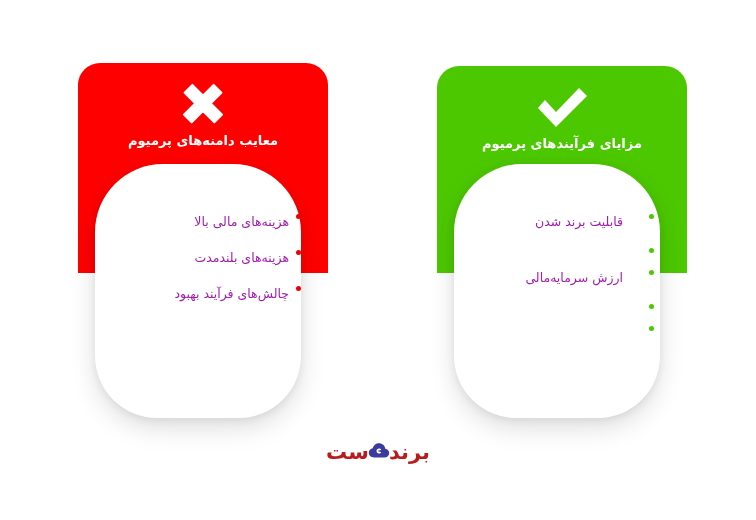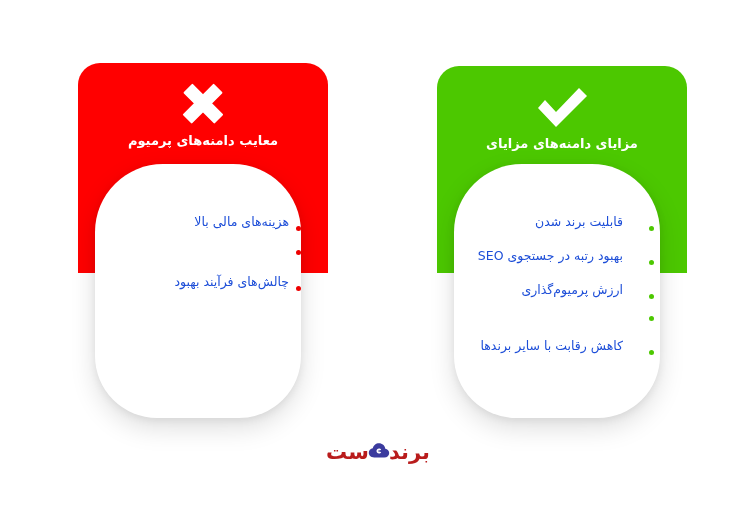--- a/index.html
+++ b/index.html
@@ -93,24 +93,24 @@
     top: 50px;
     left: 0;
     right: 0;
     padding: 0 12px;
     list-style: none;
     margin: 0;
     direction: rtl;
   }
   .panel-list li {
     display: flex;
-    align-items: flex-end;
+    align-items: flex-start;
     justify-content: flex-start;
     gap: 7px;
-    color: #1d4ed8;
+    color: #a21caf;
     font-size: 12.5px;
     font-weight: normal;
     line-height: 1.35;
     margin-bottom: 19px;
     white-space: nowrap;
     direction: rtl;
   }
   .panel-list.pros li {
     justify-content: flex-end;
     margin-bottom: 17px;
@@ -200,57 +200,56 @@
   </div>
 
   <div class="panel panel-cons">
     <ul class="panel-list cons">
       <li>
         <span class="bullet bullet-red"></span>
         <span class="li-text">هزینه‌های مالی بالا</span>
       </li>
       <li>
         <span class="bullet bullet-red"></span>
+        <span class="li-text">هزینه‌های بلندمدت</span>
       </li>
       <li>
         <span class="bullet bullet-red"></span>
         <span class="li-text">چالش‌های فرآیند بهبود</span>
       </li>
     </ul>
   </div>
 
   <div class="card card-pros">
     <div class="card-icon">
       <svg width="60" height="46" viewBox="0 0 60 46" aria-hidden="true">
         <path d="M6 24 L13 16 L24 28 L47 4 L55 12 L24 43 Z" fill="#ffffff"></path>
       </svg>
     </div>
-    <div class="card-title">مزایای دامنه‌های مزایای</div>
+    <div class="card-title">مزایای فرآیند‌های پرمیوم</div>
   </div>
 
   <div class="panel panel-pros">
     <ul class="panel-list pros">
       <li>
         <span class="bullet bullet-green"></span>
         <span class="li-text">قابلیت برند شدن</span>
       </li>
       <li>
         <span class="bullet bullet-green"></span>
-        <span class="li-text">بهبود رتبه در جستجوی SEO</span>
-      </li>
-      <li>
-        <span class="bullet bullet-green"></span>
-        <span class="li-text">ارزش پرمیوم‌گذاری</span>
-      </li>
-      <li>
-        <span class="bullet bullet-green"></span>
-      </li>
-      <li>
-        <span class="bullet bullet-green"></span>
-        <span class="li-text">کاهش رقابت با سایر برندها</span>
+      </li>
+      <li>
+        <span class="bullet bullet-green"></span>
+        <span class="li-text">ارزش سرمایه‌مالی</span>
+      </li>
+      <li>
+        <span class="bullet bullet-green"></span>
+      </li>
+      <li>
+        <span class="bullet bullet-green"></span>
       </li>
     </ul>
   </div>
 
   <div class="logo">
     <span class="logo-text-a">برند</span>
     <span class="logo-cloud">
       <svg width="22" height="18" viewBox="0 0 22 18" aria-hidden="true">
         <path d="M6.2 15.5 C2.9 15.5 0.8 13.4 0.8 10.8 C0.8 8.5 2.5 6.6 4.8 6.3 C5.4 3.4 7.9 1.3 11 1.3 C14.2 1.3 16.9 3.6 17.3 6.7 C19.6 7.0 21.2 8.8 21.2 11.0 C21.2 13.5 19.2 15.5 16.3 15.5 Z" fill="#3b3b9e"></path>
         <path d="M8.5 9.0 C8.5 7.6 9.6 6.5 11.0 6.5 C12.0 6.5 12.8 7.0 13.2 7.8 L11.6 8.6 C11.45 8.3 11.25 8.15 11.0 8.15 C10.55 8.15 10.25 8.5 10.25 9.0 C10.25 9.5 10.55 9.85 11.0 9.85 C11.25 9.85 11.45 9.7 11.6 9.4 L13.2 10.2 C12.8 11.0 12.0 11.5 11.0 11.5 C9.6 11.5 8.5 10.4 8.5 9.0 Z" fill="#ffffff"></path>

